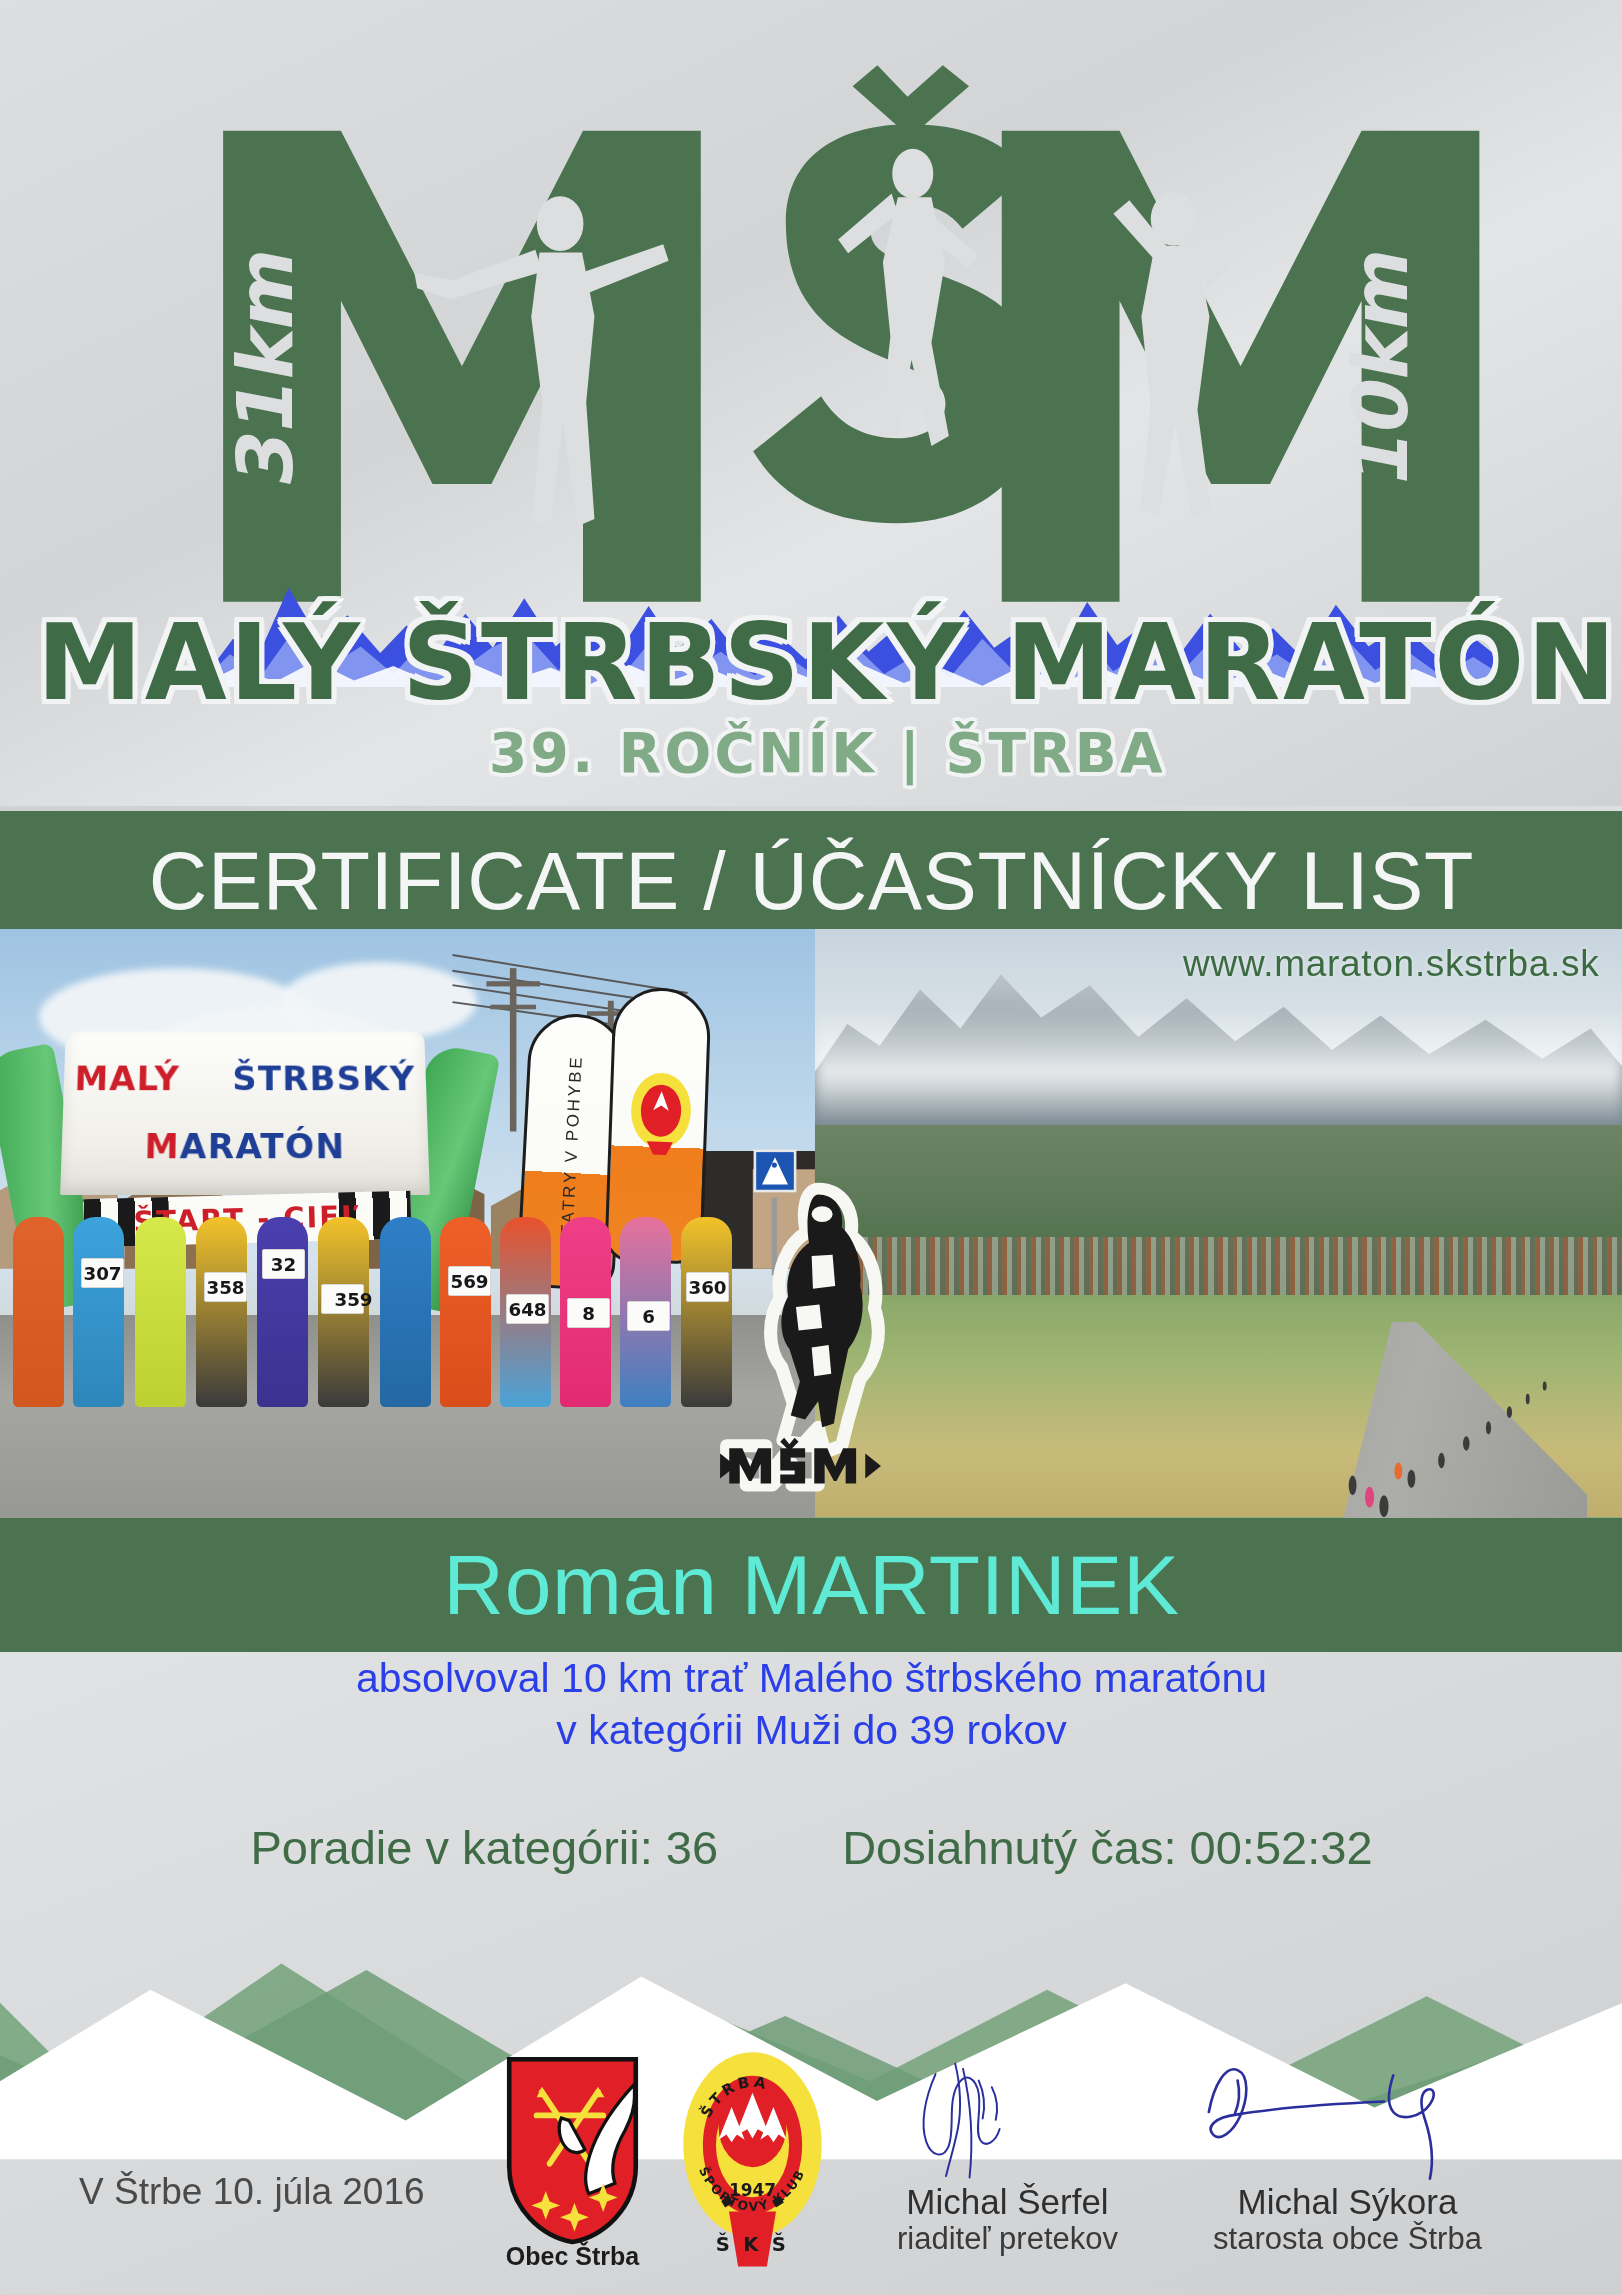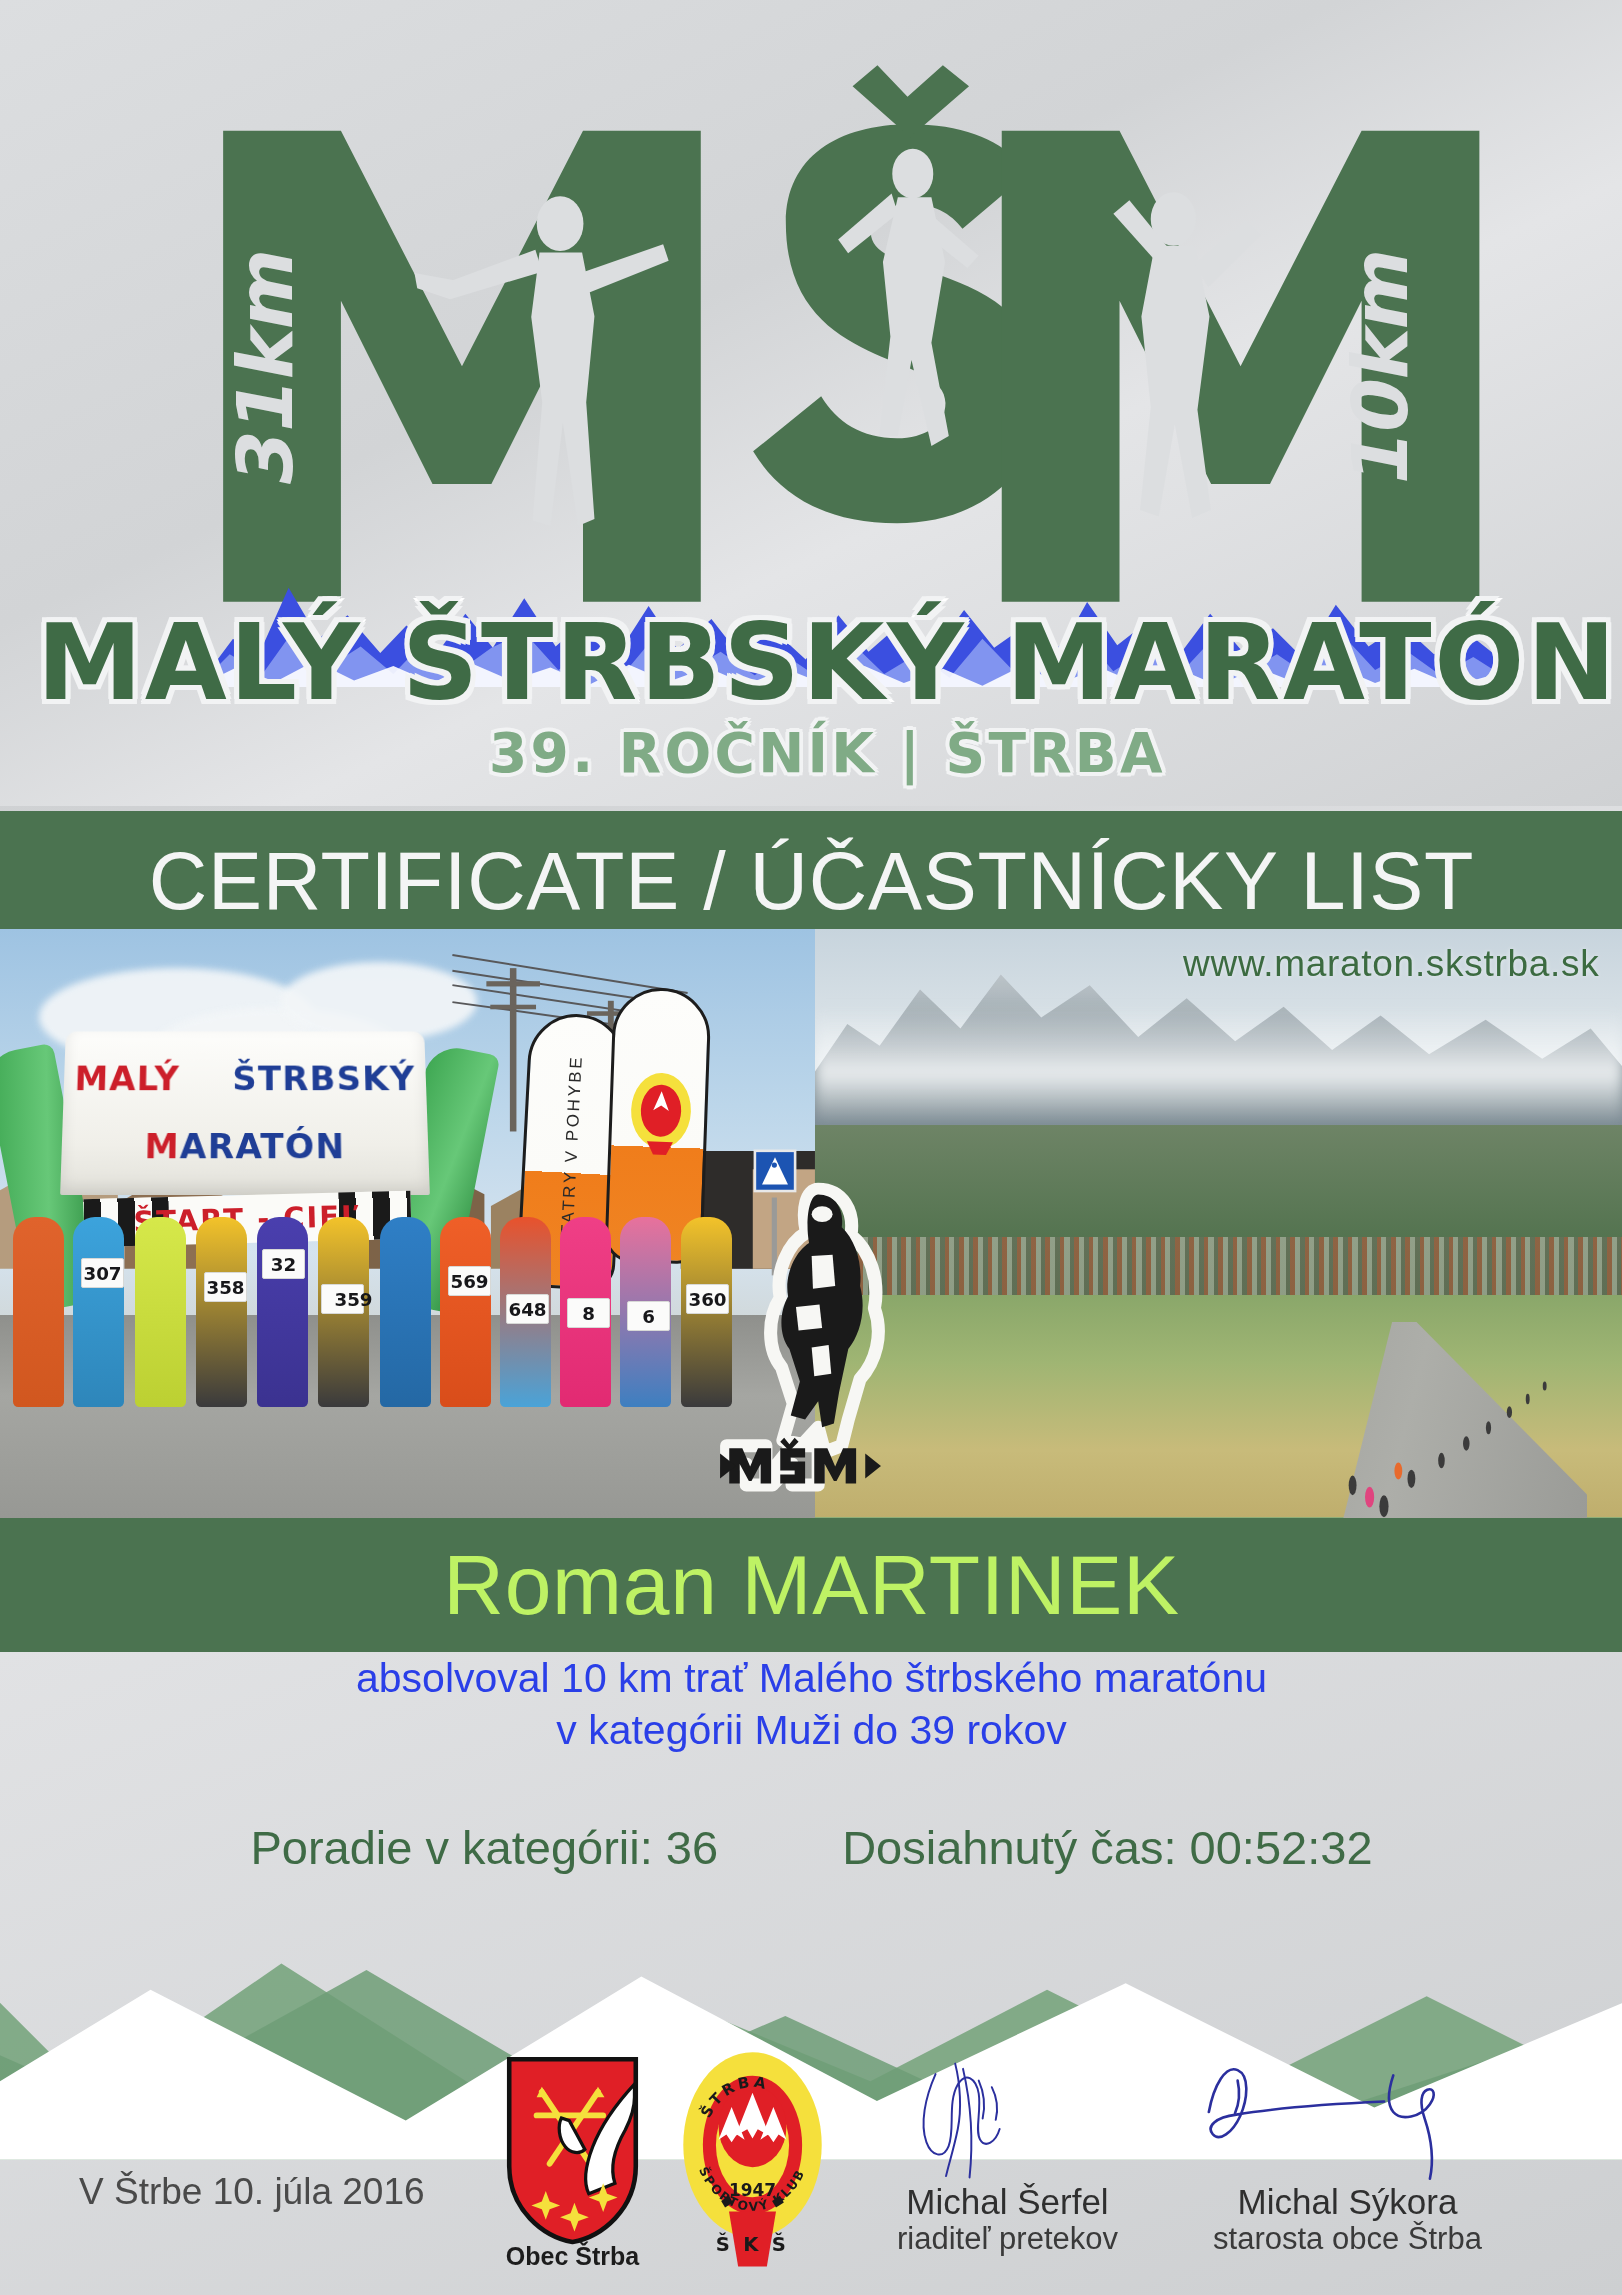--- a/index.html
+++ b/index.html
@@ -245,21 +245,21 @@
   }
 
   
   .name-band {
     position: absolute; left: 0; top: 1518px;
     width: 1623px; height: 134px;
     background: #4b7350;
     display:flex; align-items:center; justify-content:center;
   }
   .name-text {
-    color:#bef264; font-size: 84px; font-weight: 400; letter-spacing: 0.7px;
+    color:#5eead4; font-size: 84px; font-weight: 400; letter-spacing: 0.7px;
     font-family:"Liberation Sans",sans-serif;
   }
 
   
   .body-area {
     position:absolute; left:0; top:1652px; width: 1623px; height: 281px;
     text-align:center;
   }
   .desc-line {
     color:#2a3fe8; font-size: 41px; line-height: 1.28; font-weight: 400;
@@ -483,21 +483,21 @@
         <div class="runner-blob" style="left:681px;background:linear-gradient(#f3c32a,#3a3a3c);"></div>
 
         <div class="bib" style="left:81px; bottom:230px;">307</div>
         <div class="bib" style="left:204px; bottom:216px;">358</div>
         <div class="bib" style="left:262px; bottom:239px;">32</div>
         <div class="bib" style="left:321px; bottom:204px;padding-left:22px;">359</div>
         <div class="bib" style="left:448px; bottom:222px;">569</div>
         <div class="bib" style="left:506px; bottom:194px;">648</div>
         <div class="bib" style="left:567px; bottom:190px;">8</div>
         <div class="bib" style="left:627px; bottom:187px;">6</div>
-        <div class="bib" style="left:686px;bottom:204px;">360</div>
+        <div class="bib" style="left:686px;bottom:216px;">360</div>
       </div>
     </div>
 
     <div class="photo photo-right">
       <div class="sky-r"></div>
       <div class="mtn-photo"></div>
       <div class="mist-r"></div>
       <div class="forest-r"></div>
       <div class="village-r"></div>
       <div class="field-r"></div>

